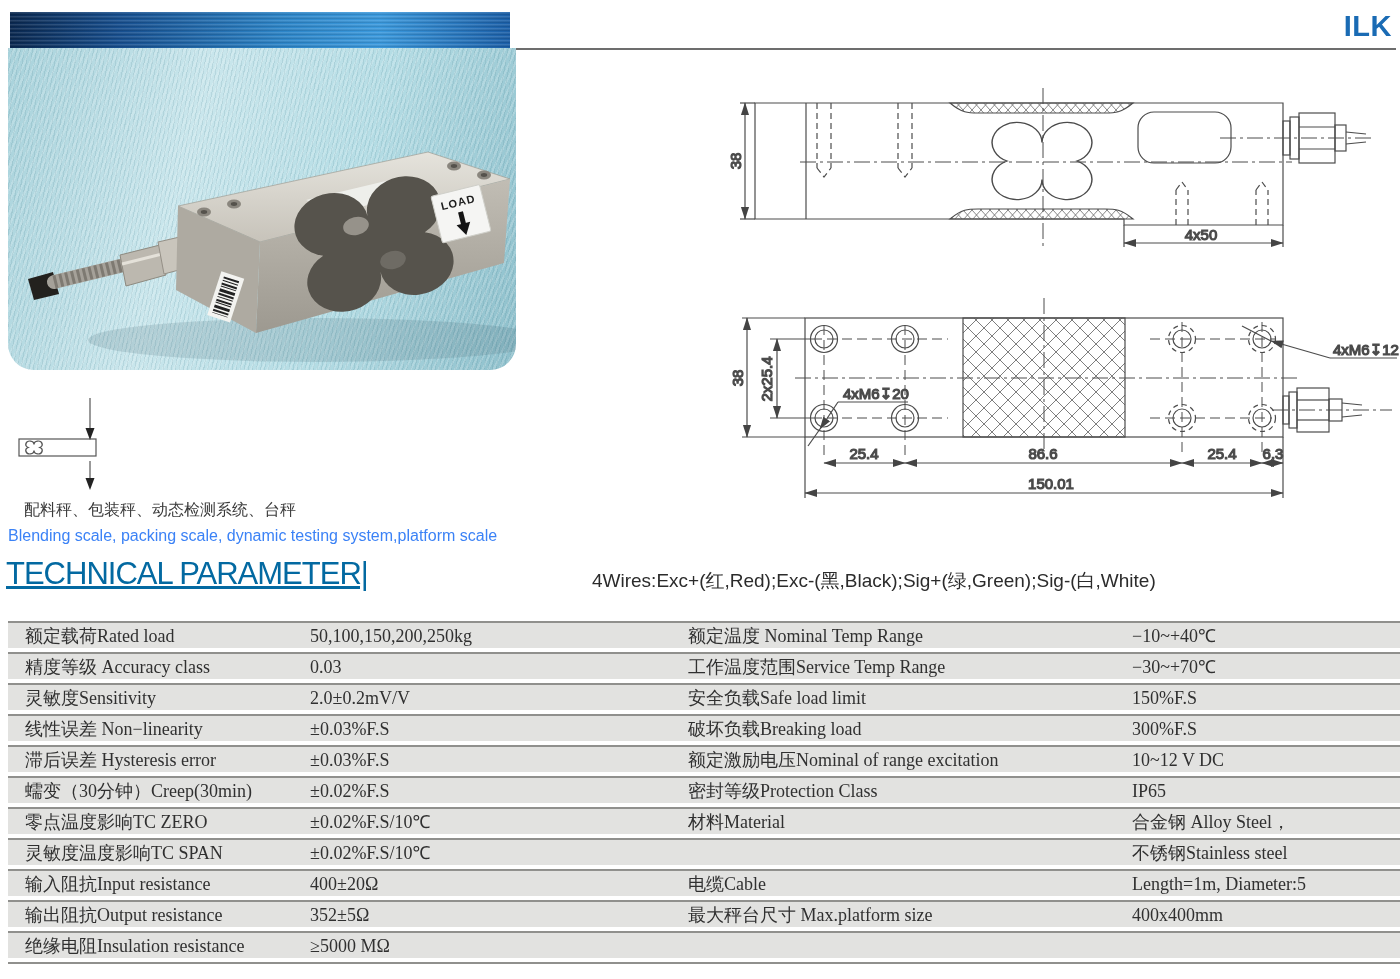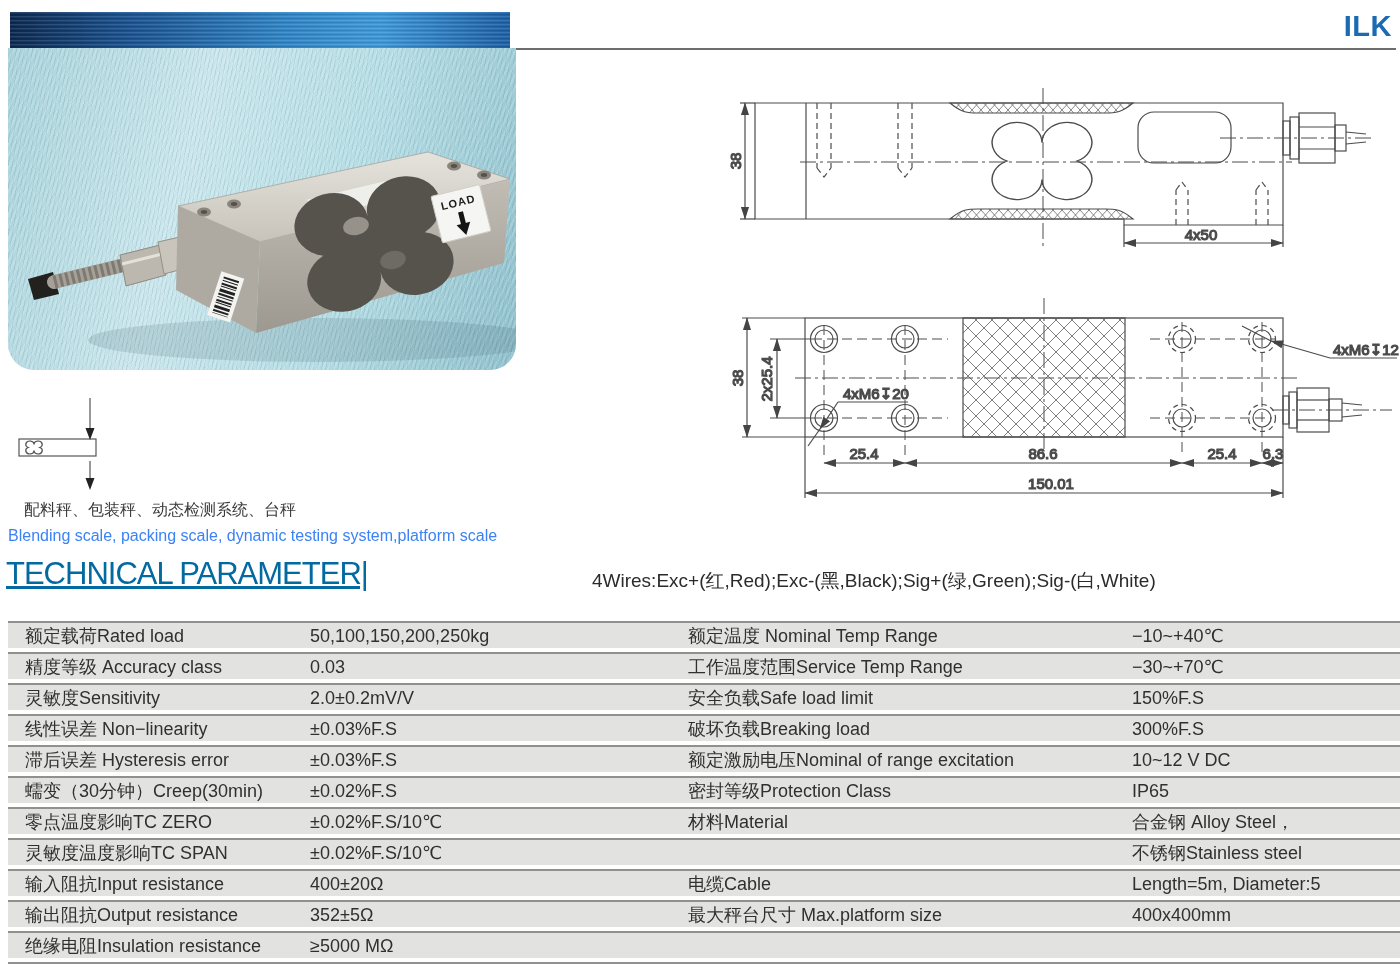--- a/index.html
+++ b/index.html
@@ -27,21 +27,21 @@
 
   
   .apps-zh{position:absolute;left:24px;top:500px;font-size:16px;color:#3a3a3a;}
   .apps-en{position:absolute;left:8px;top:527px;font-size:16px;color:#3b82f6;}
 
   
   .tech{position:absolute;left:6px;top:556px;font-size:31px;letter-spacing:-1px;color:#0369a1;white-space:nowrap;text-decoration:underline;}
   .wires{position:absolute;left:552px;top:568px;font-size:19px;color:#2b2b2b;white-space:nowrap;margin-left:40px;}
 
   
-  .ptable{position:absolute;left:8px;right:0;top:621px;}
+  .ptable{position:absolute;left:8px;right:0;top:621px;font-family:Liberation Serif, serif;}
   .trow{position:relative;height:25px;background:#e2e2e0;border-top:2px solid #90908d;margin-bottom:4px;}
   .tend{height:0;border-top:2px solid #90908d;}
   .c{position:absolute;top:1px;font-size:18px;line-height:24px;color:#303030;white-space:nowrap;}
   .c1{left:17px;} .c2{left:302px;} .c3{left:680px;} .c4{left:1124px;}
 
   text{font-family:"Liberation Sans","DejaVu Sans",sans-serif;}
   .dimtxt{font-size:15px;fill:#3a3a3a;}
 </style>
 </head>
 <body>
@@ -332,21 +332,21 @@
     <div class="trow">
       <span class="c c1">灵敏度温度影响TC SPAN</span>
         <span class="c c2">±0.02%F.S/10℃</span>
         <span class="c c3"></span>
         <span class="c c4">不锈钢Stainless steel</span>
     </div>
     <div class="trow">
       <span class="c c1">输入阻抗Input resistance</span>
         <span class="c c2">400±20Ω</span>
         <span class="c c3">电缆Cable</span>
-        <span class="c c4">Length=5m, Diameter:5</span>
+        <span class="c c4">Length=1m, Diameter:5</span>
     </div>
     <div class="trow">
       <span class="c c1">输出阻抗Output resistance</span>
         <span class="c c2">352±5Ω</span>
         <span class="c c3">最大秤台尺寸 Max.platform size</span>
         <span class="c c4">400x400mm</span>
     </div>
     <div class="trow">
       <span class="c c1">绝缘电阻Insulation resistance</span>
         <span class="c c2">≥5000 MΩ</span>

